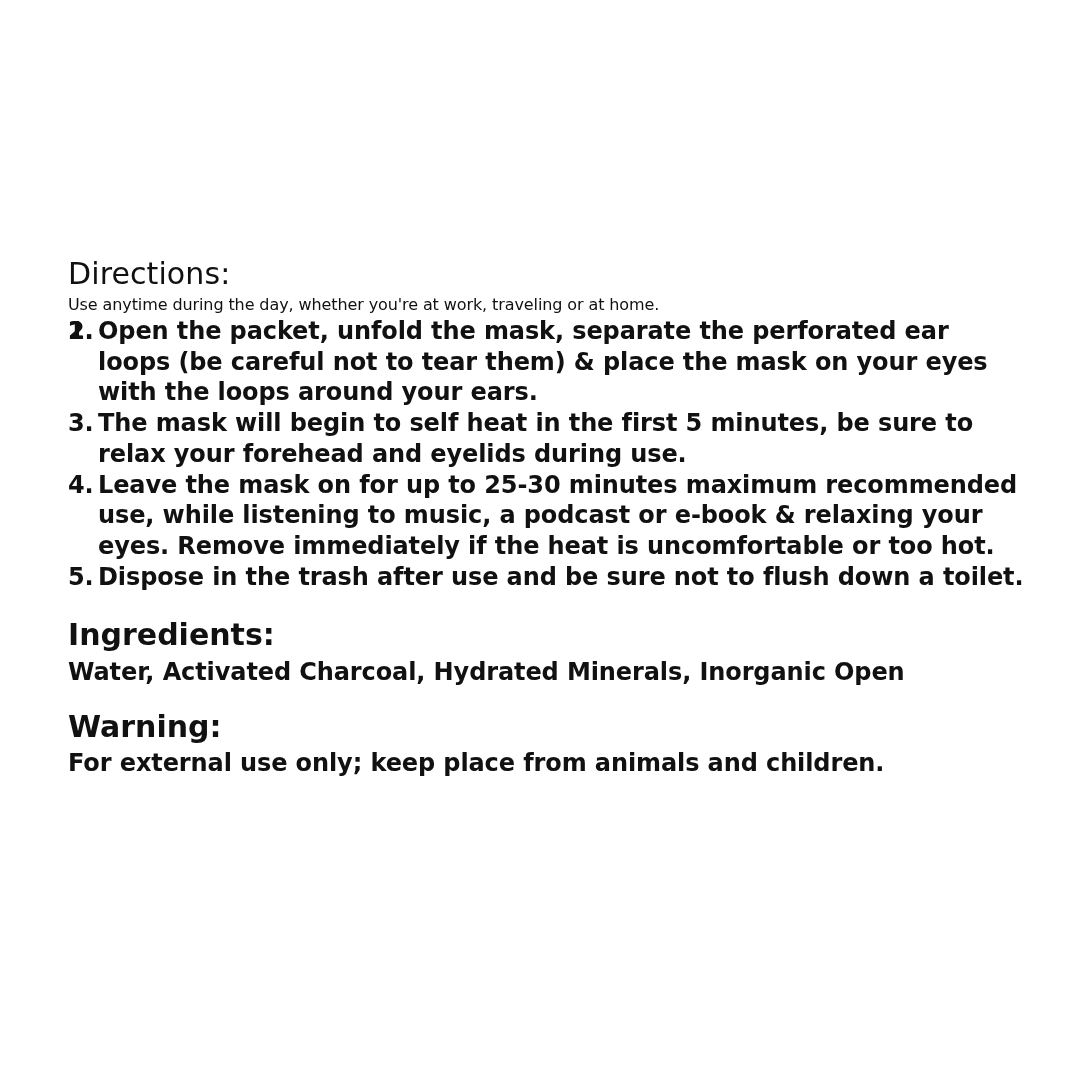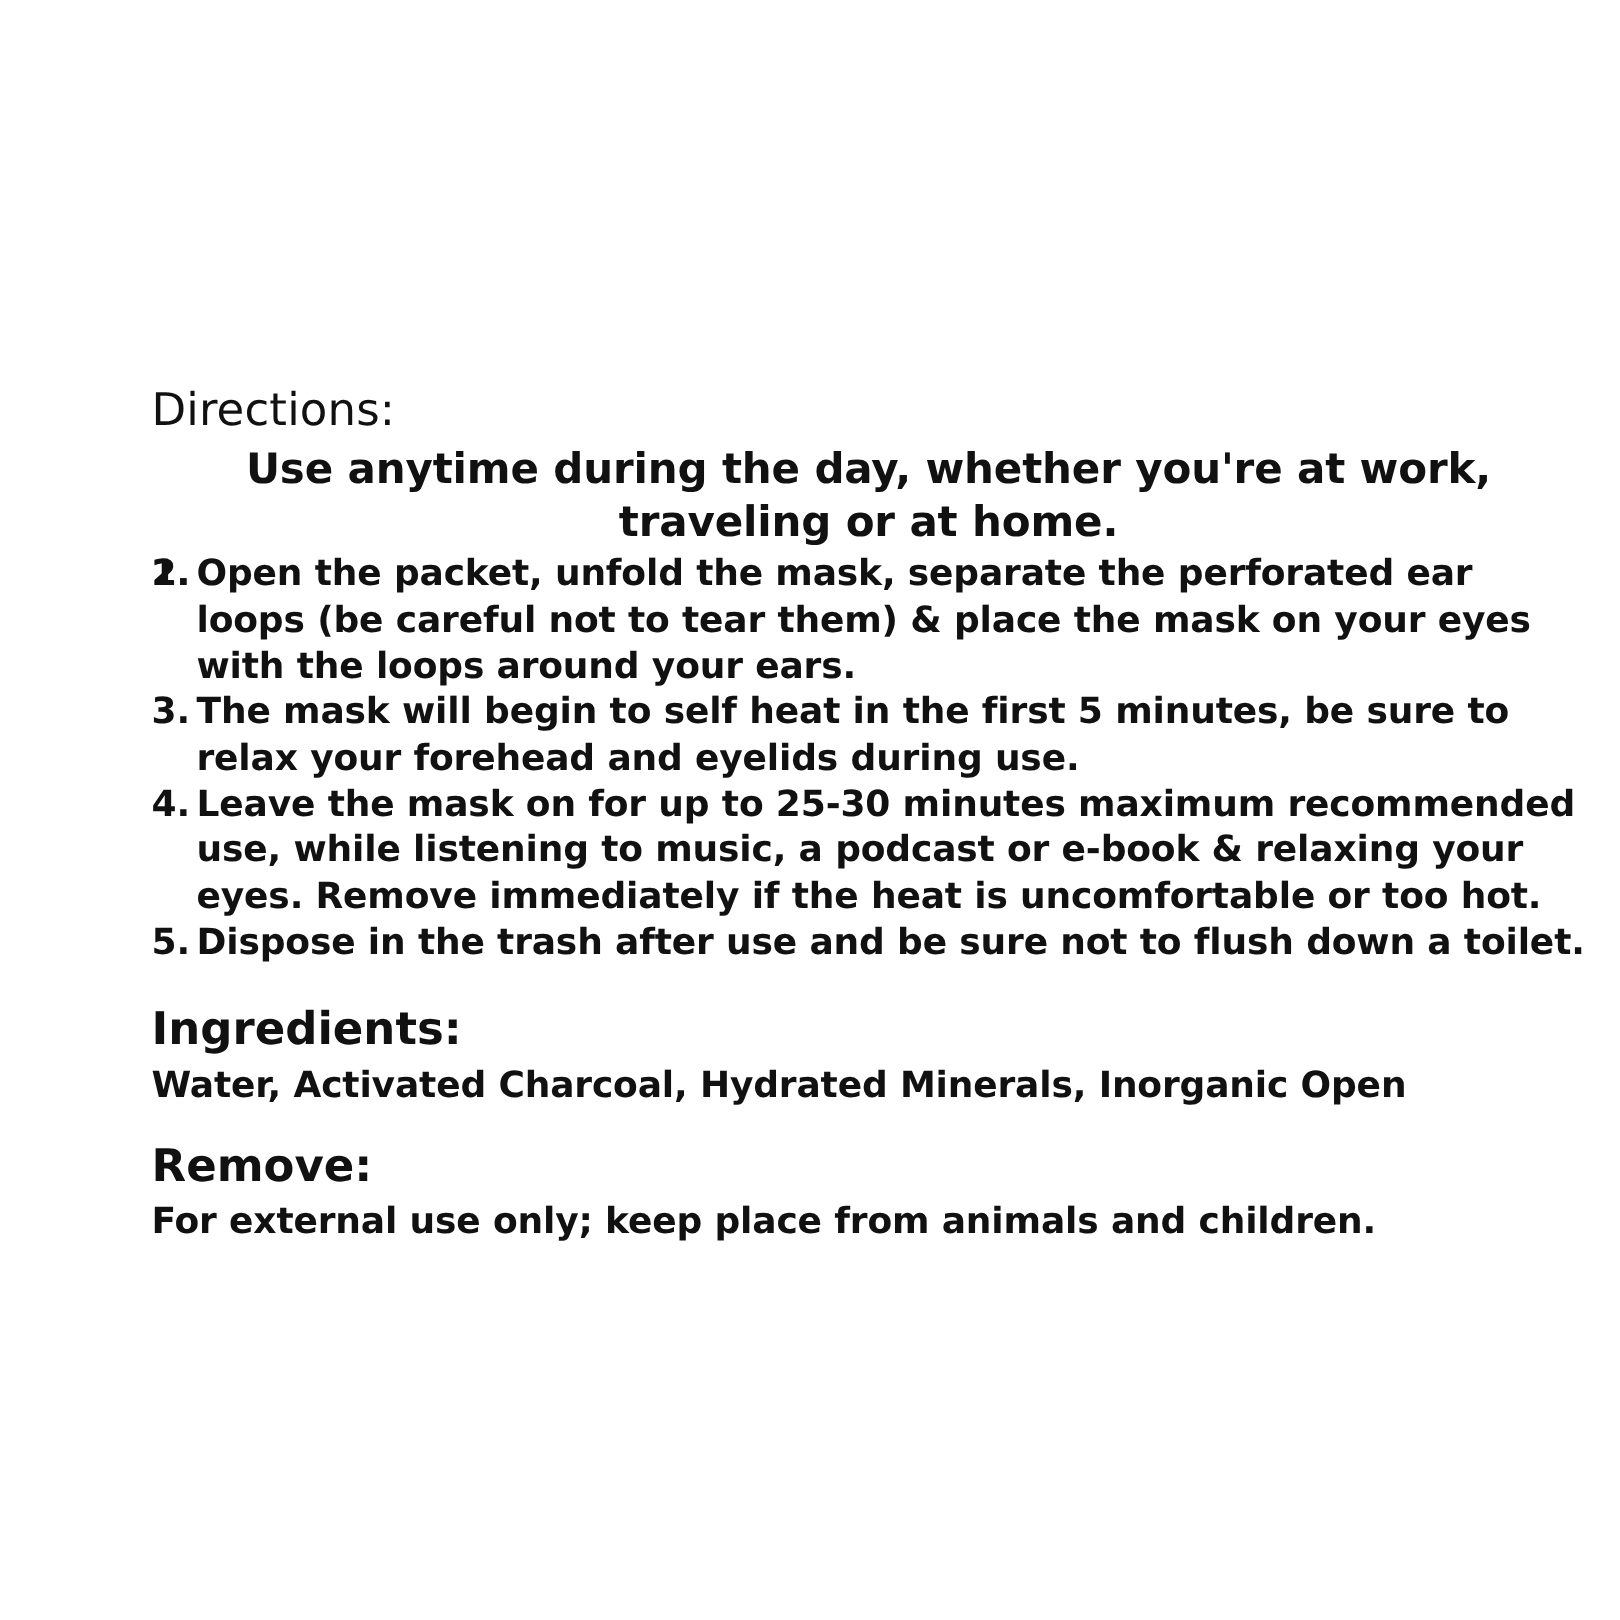--- a/index.html
+++ b/index.html
@@ -18,38 +18,36 @@
     position: relative;
     width: 1080px;
     height: 1080px;
     box-sizing: border-box;
   }
   .content {
     position: absolute;
     left: 68px;
     top: 255px;
     width: 956px;
-    margin-left: 33px;
   }
   .section-heading {
     font-size: 30px;
     font-weight: 400;
     line-height: 1.25;
     letter-spacing: 0.1px;
     margin: 0 0 2px 0;
     color: #111111;
   }
   .lead {
-    font-size: 28px;
+    font-size: 16px;
     line-height: 1.28;
-    font-weight: 700;
+    font-weight: 400;
     margin: 0 0 1px 0;
     color: #111111;
     letter-spacing: -0.1px;
-    text-align: center;
   }
   ol.steps {
     list-style: none;
     margin: 0;
     padding: 0;
   }
   ol.steps li {
     position: relative;
     padding-left: 30px;
     font-size: 24px;
@@ -122,18 +120,18 @@
     <div class="block-gap"></div>
 
     <section>
       <h2 class="ingredients-heading">Ingredients:</h2>
       <p class="body-text">Water, Activated Charcoal, Hydrated Minerals, Inorganic Open</p>
     </section>
 
     <div class="small-gap"></div>
 
     <section>
-      <h2 class="warning-heading">Remove:</h2>
+      <h2 class="warning-heading">Warning:</h2>
       <p class="body-text">For external use only; keep place from animals and children.</p>
     </section>
 
   </div>
 </div>
 
 </body></html>

